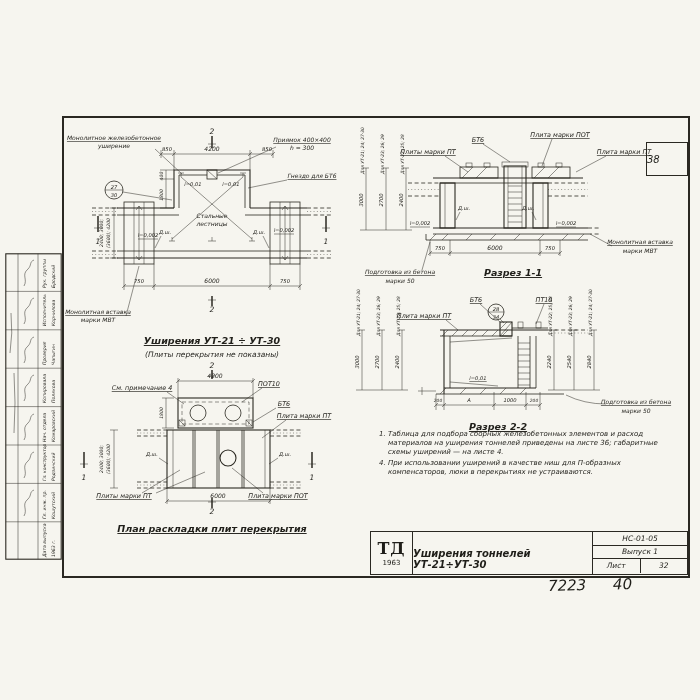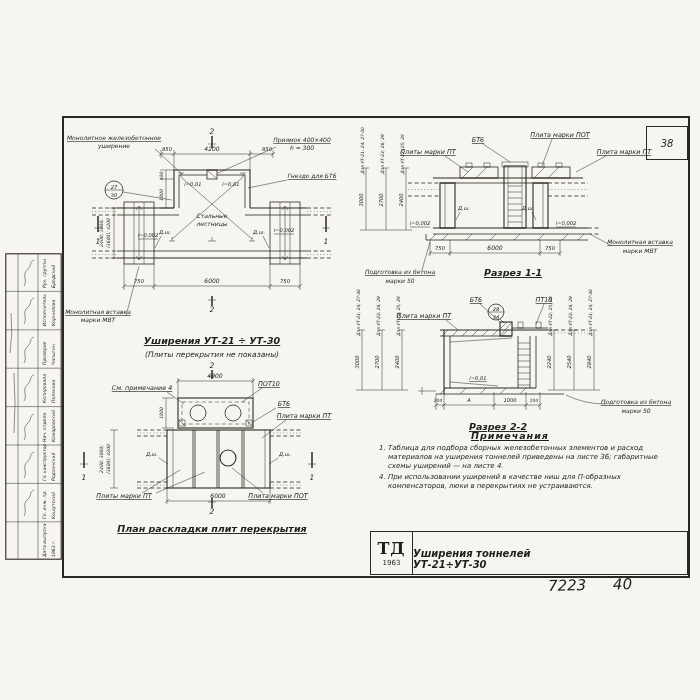--- a/index.html
+++ b/index.html
@@ -1,20 +1,20 @@
 <!DOCTYPE html>
 <html><head>
 <meta charset="utf-8">
 <style>
   html,body{margin:0;padding:0;background:#eceae3;}
   .sheet{position:relative;width:700px;height:700px;background:#f6f5ef;overflow:hidden;
          font-family:"DejaVu Sans",sans-serif;color:#1f1e19;}
   .frame{position:absolute;left:62px;top:116px;width:624px;height:458px;border:2px solid #2a2822;}
-  .corner-box{position:absolute;left:646px;top:126px;width:40px;height:32px;border:1.8px solid #2a2822;
-              display:flex;align-items:center;justify-content:center;font:italic 10px "DejaVu Sans",sans-serif;background:#f6f5ef;}
+  .corner-box{position:absolute;left:646px;top:142px;width:40px;height:32px;border:1.8px solid #2a2822;
+              display:flex;align-items:center;justify-content:flex-start;font:italic 10px "DejaVu Sans",sans-serif;background:#f6f5ef;}
   svg.draw{position:absolute;overflow:visible;}
   svg.draw line,svg.draw path,svg.draw rect,svg.draw circle,svg.draw polyline{stroke:#2b2922;fill:none;stroke-width:0.8;}
   svg.draw .thk{stroke-width:1.5;}
   svg.draw .md{stroke-width:1.1;}
   svg.draw .thin{stroke-width:0.5;}
   svg.draw .dash{stroke-dasharray:4 2.6;}
   svg.draw .dot{stroke-dasharray:0.9 2.4;}
   svg.draw text{fill:#201f1a;stroke:none;font-family:"DejaVu Sans",sans-serif;font-style:italic;}
   .t44{font-size:4.4px;} .t45{font-size:4.6px;} .t5{font-size:5.2px;} .t6{font-size:6px;}
   .t65{font-size:6.4px;} .t7{font-size:7.5px;} .t9{font-size:9.5px;font-weight:bold;}
@@ -376,31 +376,38 @@
     <path class="thin" d="M224 60 L200 78"></path>
     <text x="62" y="138" class="t65 mid ul">Плиты марки ПТ</text>
     <path class="thin" d="M80 133 L118 110 M94 133 L143 112"></path>
     <text x="216" y="138" class="t65 mid ul">Плита марки ПОТ</text>
     <path class="thin" d="M201 133 L170 108"></path>
 
     <text x="150" y="172" class="t9 mid ul">План раскладки плит перекрытия</text>
   </svg>
 
   <div class="notes">
-    <div class="notes-title">Примечания</div>
     <div class="note-item">1. Таблица для подбора сборных железобетонных элементов и расход материалов на уширения тоннелей приведены на листе 36; габаритные схемы уширений — на листе 4.</div>
     <div class="note-item">4. При использовании уширений в качестве ниш для П-образных компенсаторов, люки в перекрытиях не устраиваются.</div>
   </div>
 
   <div class="titleblock">
     <div class="tb-logo">
       <div class="big">ТД</div>
       <div class="yr">1963</div>
     </div>
     <div class="tb-title">Уширения тоннелей УТ-21÷УТ-30</div>
+    <div class="tb-right">
+      <div class="tb-row">НС-01-05</div>
+      <div class="tb-row">Выпуск 1</div>
+      <div class="tb-split">
+        <div>Лист</div>
+        <div>32</div>
+      </div>
+    </div>
   </div>
 
   <div class="footer-notes">
     <span>7223</span>
     <span class="sp">40</span>
   </div>
 
 </div>
 
 </body></html>

